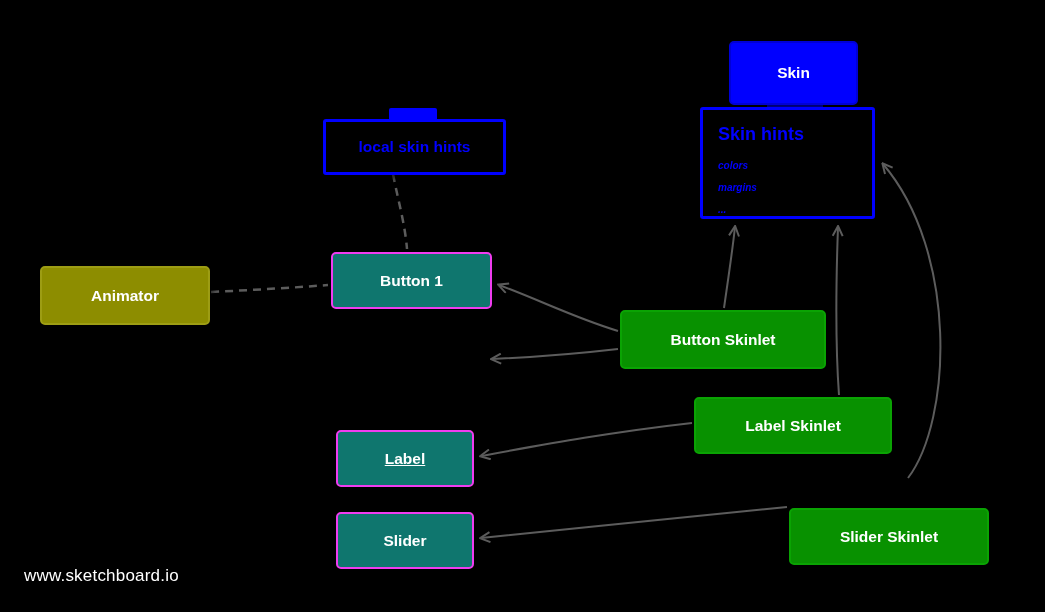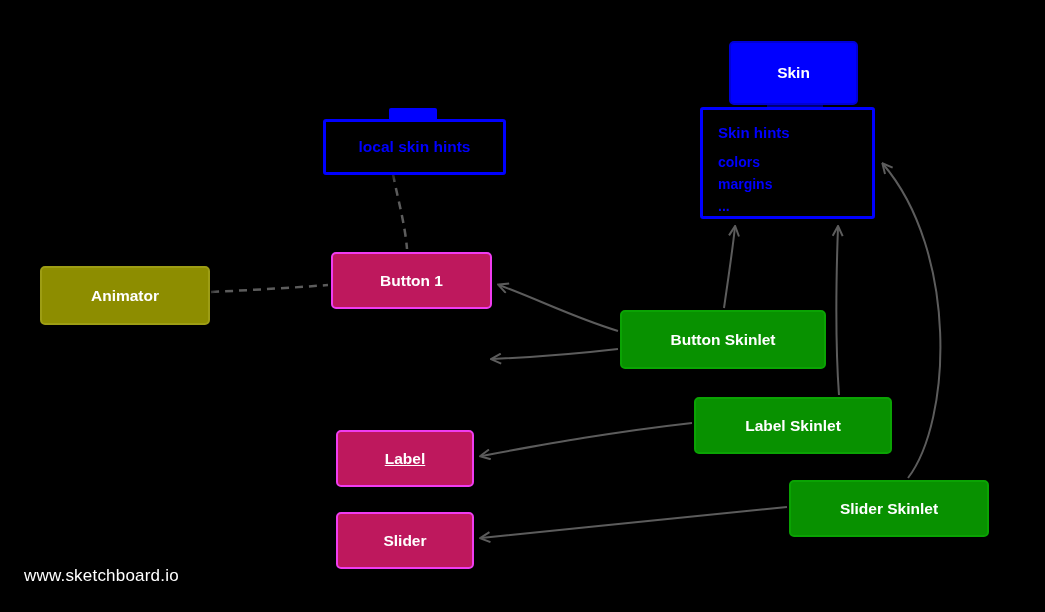--- a/index.html
+++ b/index.html
@@ -23,21 +23,21 @@
     box-shadow:3px 4px 6px rgba(0,0,0,0.65);
     text-align:center;
   }
   .node-blue-solid{background:#0000ff;border:2px solid #0000d6;}
   .node-blue-outline{
     background:#000;
     border:3px solid #0000ff;
     color:#0000ff;
     border-radius:3px;
   }
-  .node-magenta{background:#be185d;border:2px solid #f03cf0;}
+  .node-magenta{background:#0f766e;border:2px solid #f03cf0;}
   .node-green{background:#089100;border:2px solid #0aa303;}
   .node-olive{background:#8d8d00;border:2px solid #9d9d14;}
   .blue-nub{
     position:absolute;
     background:#0000ff;
     z-index:3;
     border-radius:2px;
   }
   .skin-link{
     position:absolute;
@@ -47,22 +47,22 @@
   .hints-box{
     position:absolute;
     background:#000;
     border:3px solid #0000ff;
     border-radius:3px;
     z-index:2;
     color:#0000ff;
     box-sizing:border-box;
     padding:14px 0 0 15px;
   }
-  .hints-title{font-weight:bold;font-size:15px;margin-bottom:10px;}
-  .hints-item{font-weight:bold;font-size:14px;line-height:22px;}
+  .hints-title{font-weight:bold;font-size:18px;margin-bottom:10px;}
+  .hints-item{font-weight:bold;font-size:10px;line-height:22px;font-style:italic;}
   #watermark{
     position:absolute;left:24px;top:566px;
     color:#ffffff;font-size:17px;font-weight:400;
     z-index:2;letter-spacing:0.2px;
   }
 </style>
 </head>
 <body>
 
 <div id="stage">
@@ -129,19 +129,19 @@
   </div>
 
   <div class="node node-green" style="left:620px;top:310px;width:202px;height:55px;">
     <span>Button Skinlet</span>
   </div>
 
   <div class="node node-green" style="left:694px;top:397px;width:194px;height:53px;">
     <span>Label Skinlet</span>
   </div>
 
-  <div class="node node-green" style="left:789px;top:480px;width:196px;height:53px;align-items:center;">
+  <div class="node node-green" style="left:789px;top:508px;width:196px;height:53px;align-items:center;">
     <span>Slider Skinlet</span>
   </div>
 
   <div id="watermark">www.sketchboard.io</div>
 
 </div>
 
 </body></html>

